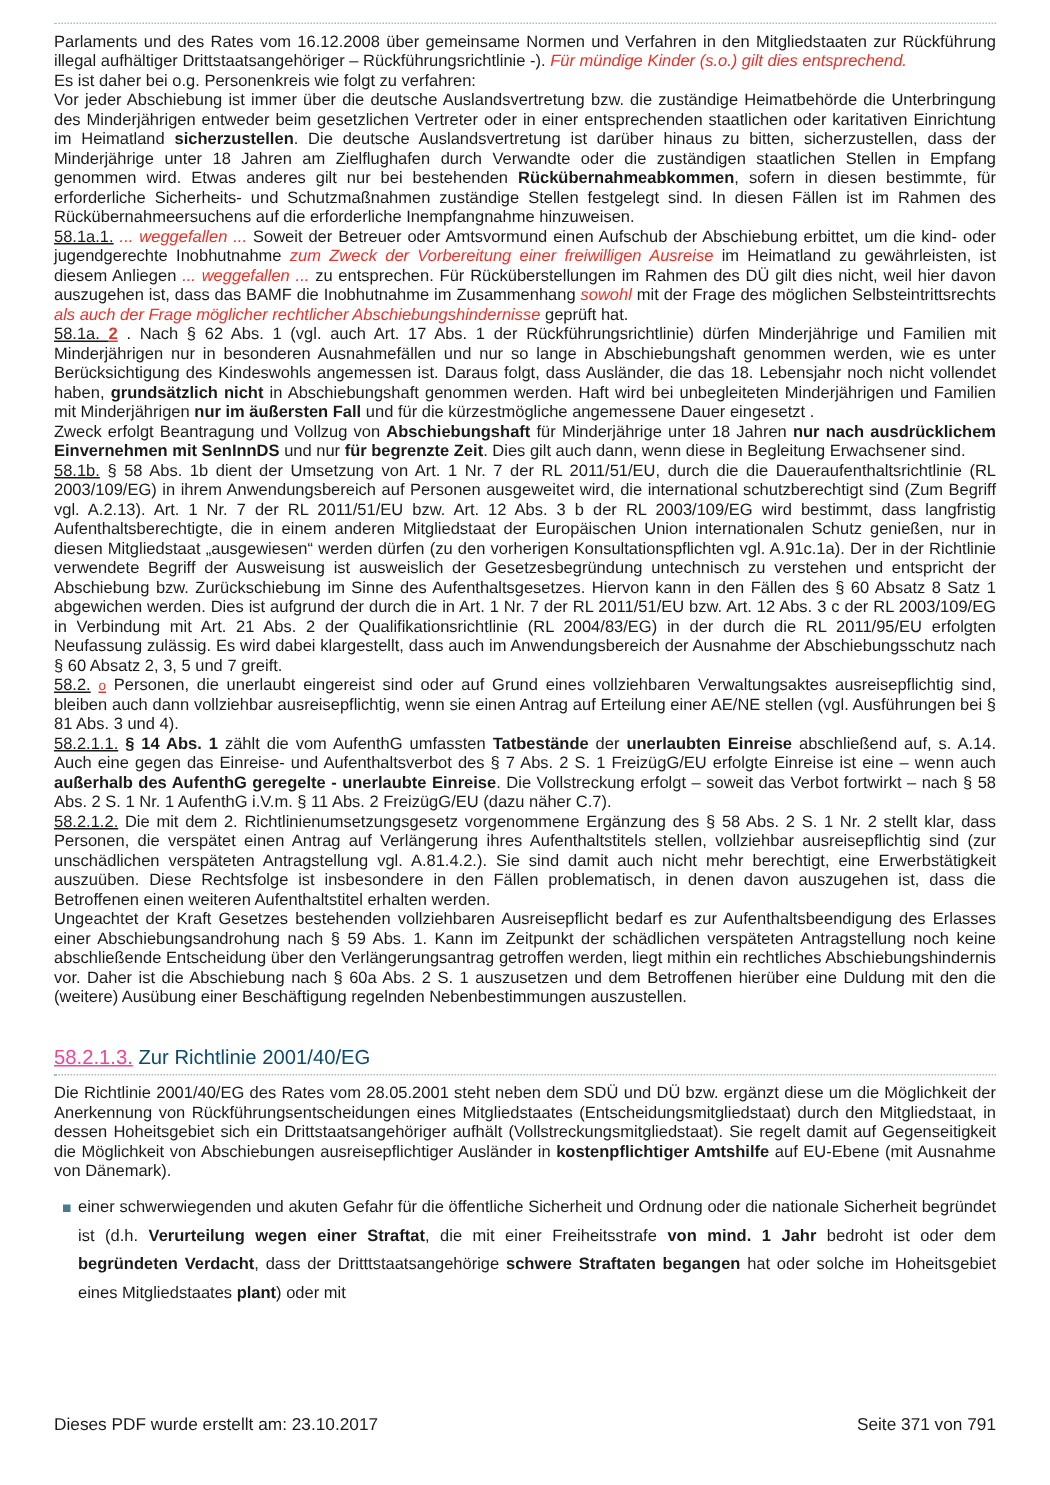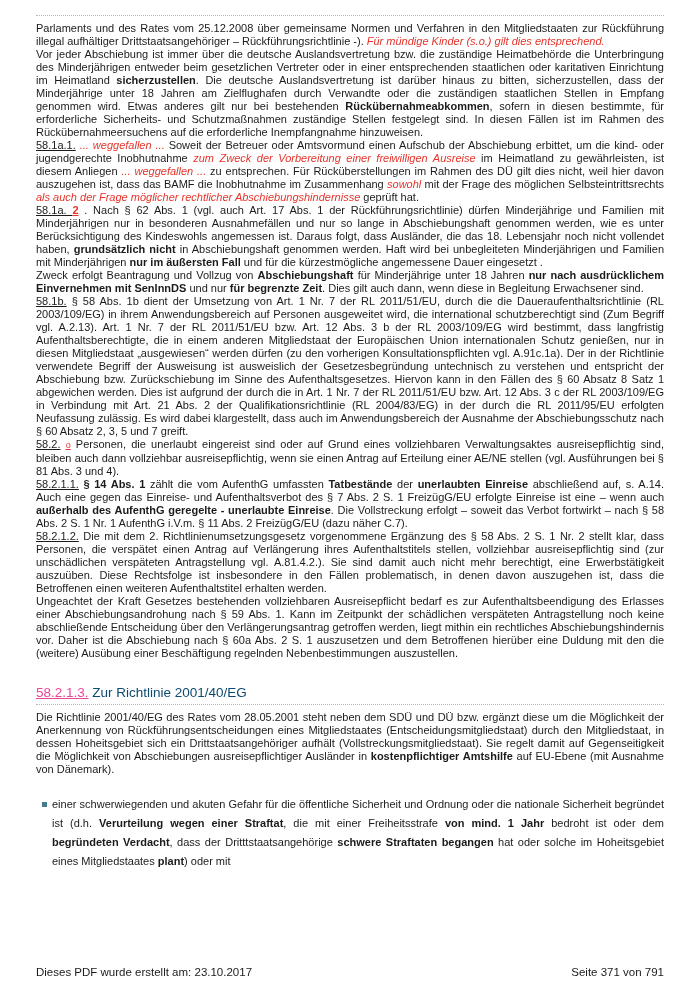--- a/index.html
+++ b/index.html
@@ -19,32 +19,33 @@
   .doc-body p.para.left { text-align: left; }
   .s-b  { font-weight: 700; }
   .s-bu { font-weight: 400; text-decoration: underline; }
   .s-ri { color: #e5342b; font-style: italic; }
   .s-ru { color: #e5342b; text-decoration: underline; font-weight: 700; }
   .s-ro { color: #e5342b; text-decoration: underline; font-size: 9px; }
   .s-t  { color: #0c4a6e; }
   .s-tu { color: #ec4899; text-decoration: underline; }
   .gap { height: 24px; }
   .sec-h { font-size: 13.5px; font-weight: 400; color: #54867c; margin: 0 0 3px 0; line-height: 17px; }
-  .bullet-item { display: flex; margin: 19px 0 0 6px; font-size: 11px; line-height: 19px; text-align: justify; }
+  .bullet-item { display: flex; margin: 8px 0 0 6px; font-size: 11px; line-height: 19px; text-align: justify; }
   .bullet-square { flex: 0 0 auto; width: 5px; height: 5px; background: #477c8e; margin: 7px 5px 0 0; }
   .bullet-text { flex: 1; }
-  .footer { position: absolute; left: 36px; right: 36px; bottom: 12px; display: flex; justify-content: space-between; font-size: 11.5px; color: #1b1b1b; }
+  .footer { position: absolute; left: 36px; right: 36px; bottom: 34px; display: flex; justify-content: space-between; font-size: 11.5px; color: #1b1b1b; }
 </style>
 </head>
 <body>
 
 <div class="page">
   <hr class="rule">
   <div class="doc-body">
-      <p class="para"><span>Parlaments und des Rates vom 25.12.2008 über gemeinsame Normen und Verfahren in den Mitgliedstaaten zur Rückführung illegal aufhältiger Drittstaatsangehöriger – Rückführungsrichtlinie -). </span><span class="s-ri">Für mündige Kinder (s.o.) gilt dies entsprechend.</span></p>
+      <p class="para"><span>Parlaments und des Rates vom 16.12.2008 über gemeinsame Normen und Verfahren in den Mitgliedstaaten zur Rückführung illegal aufhältiger Drittstaatsangehöriger – Rückführungsrichtlinie -). </span><span class="s-ri">Für mündige Kinder (s.o.) gilt dies entsprechend.</span></p>
+      <p class="para left"><span>Es ist daher bei o.g. Personenkreis wie folgt zu verfahren:</span></p>
       <p class="para"><span>Vor jeder Abschiebung ist immer über die deutsche Auslandsvertretung bzw. die zuständige Heimatbehörde die Unterbringung des Minderjährigen entweder beim gesetzlichen Vertreter oder in einer entsprechenden staatlichen oder karitativen Einrichtung im Heimatland </span><span class="s-b">sicherzustellen</span><span>. Die deutsche Auslandsvertretung ist darüber hinaus zu bitten, sicherzustellen, dass der Minderjährige unter 18 Jahren am Zielflughafen durch Verwandte oder die zuständigen staatlichen Stellen in Empfang genommen wird. Etwas anderes gilt nur bei bestehenden </span><span class="s-b">Rückübernahmeabkommen</span><span>, sofern in diesen bestimmte, für erforderliche Sicherheits- und Schutzmaßnahmen zuständige Stellen festgelegt sind. In diesen Fällen ist im Rahmen des Rückübernahmeersuchens auf die erforderliche Inempfangnahme hinzuweisen.</span></p>
       <p class="para"><span class="s-bu">58.1a.1.</span><span> </span><span class="s-ri">... weggefallen ...</span><span> Soweit der Betreuer oder Amtsvormund einen Aufschub der Abschiebung erbittet, um die kind- oder jugendgerechte Inobhutnahme </span><span class="s-ri">zum Zweck der Vorbereitung einer freiwilligen Ausreise</span><span> im Heimatland zu gewährleisten, ist diesem Anliegen </span><span class="s-ri">... weggefallen ...</span><span> zu entsprechen. Für Rücküberstellungen im Rahmen des DÜ gilt dies nicht, weil hier davon auszugehen ist, dass das BAMF die Inobhutnahme im Zusammenhang </span><span class="s-ri">sowohl</span><span> mit der Frage des möglichen Selbsteintrittsrechts </span><span class="s-ri">als auch der Frage möglicher rechtlicher Abschiebungshindernisse</span><span> geprüft hat.</span></p>
       <p class="para"><span class="s-bu">58.1a. </span><span class="s-ru">2</span><span> . Nach § 62 Abs. 1 (vgl. auch Art. 17 Abs. 1 der Rückführungsrichtlinie) dürfen Minderjährige und Familien mit Minderjährigen nur in besonderen Ausnahmefällen und nur so lange in Abschiebungshaft genommen werden, wie es unter Berücksichtigung des Kindeswohls angemessen ist. Daraus folgt, dass Ausländer, die das 18. Lebensjahr noch nicht vollendet haben, </span><span class="s-b">grundsätzlich nicht</span><span> in Abschiebungshaft genommen werden. Haft wird bei unbegleiteten Minderjährigen und Familien mit Minderjährigen </span><span class="s-b">nur im äußersten Fall</span><span> und für die kürzestmögliche angemessene Dauer eingesetzt .</span></p>
       <p class="para"><span>Zweck erfolgt Beantragung und Vollzug von </span><span class="s-b">Abschiebungshaft</span><span> für Minderjährige unter 18 Jahren </span><span class="s-b">nur nach ausdrücklichem Einvernehmen mit SenInnDS</span><span> und nur </span><span class="s-b">für begrenzte Zeit</span><span>. Dies gilt auch dann, wenn diese in Begleitung Erwachsener sind.</span></p>
       <p class="para"><span class="s-bu">58.1b.</span><span> § 58 Abs. 1b dient der Umsetzung von Art. 1 Nr. 7 der RL 2011/51/EU, durch die die Daueraufenthaltsrichtlinie (RL 2003/109/EG) in ihrem Anwendungsbereich auf Personen ausgeweitet wird, die international schutzberechtigt sind (Zum Begriff vgl. A.2.13). Art. 1 Nr. 7 der RL 2011/51/EU bzw. Art. 12 Abs. 3 b der RL 2003/109/EG wird bestimmt, dass langfristig Aufenthaltsberechtigte, die in einem anderen Mitgliedstaat der Europäischen Union internationalen Schutz genießen, nur in diesen Mitgliedstaat „ausgewiesen“ werden dürfen (zu den vorherigen Konsultationspflichten vgl. A.91c.1a). Der in der Richtlinie verwendete Begriff der Ausweisung ist ausweislich der Gesetzesbegründung untechnisch zu verstehen und entspricht der Abschiebung bzw. Zurückschiebung im Sinne des Aufenthaltsgesetzes. Hiervon kann in den Fällen des § 60 Absatz 8 Satz 1 abgewichen werden. Dies ist aufgrund der durch die in Art. 1 Nr. 7 der RL 2011/51/EU bzw. Art. 12 Abs. 3 c der RL 2003/109/EG in Verbindung mit Art. 21 Abs. 2 der Qualifikationsrichtlinie (RL 2004/83/EG) in der durch die RL 2011/95/EU erfolgten Neufassung zulässig. Es wird dabei klargestellt, dass auch im Anwendungsbereich der Ausnahme der Abschiebungsschutz nach § 60 Absatz 2, 3, 5 und 7 greift.</span></p>
       <p class="para"><span class="s-bu">58.2.</span><span> </span><span class="s-ro">o</span><span> Personen, die unerlaubt eingereist sind oder auf Grund eines vollziehbaren Verwaltungsaktes ausreisepflichtig sind, bleiben auch dann vollziehbar ausreisepflichtig, wenn sie einen Antrag auf Erteilung einer AE/NE stellen (vgl. Ausführungen bei § 81 Abs. 3 und 4).</span></p>
       <p class="para"><span class="s-bu">58.2.1.1.</span><span> </span><span class="s-b">§ 14 Abs. 1</span><span> zählt die vom AufenthG umfassten </span><span class="s-b">Tatbestände</span><span> der </span><span class="s-b">unerlaubten Einreise</span><span> abschließend auf, s. A.14. Auch eine gegen das Einreise- und Aufenthaltsverbot des § 7 Abs. 2 S. 1 FreizügG/EU erfolgte Einreise ist eine – wenn auch </span><span class="s-b">außerhalb des AufenthG geregelte - unerlaubte Einreise</span><span>. Die Vollstreckung erfolgt – soweit das Verbot fortwirkt – nach § 58 Abs. 2 S. 1 Nr. 1 AufenthG i.V.m. § 11 Abs. 2 FreizügG/EU (dazu näher C.7).</span></p>
       <p class="para"><span class="s-bu">58.2.1.2.</span><span> Die mit dem 2. Richtlinienumsetzungsgesetz vorgenommene Ergänzung des § 58 Abs. 2 S. 1 Nr. 2 stellt klar, dass Personen, die verspätet einen Antrag auf Verlängerung ihres Aufenthaltstitels stellen, vollziehbar ausreisepflichtig sind (zur unschädlichen verspäteten Antragstellung vgl. A.81.4.2.). Sie sind damit auch nicht mehr berechtigt, eine Erwerbstätigkeit auszuüben. Diese Rechtsfolge ist insbesondere in den Fällen problematisch, in denen davon auszugehen ist, dass die Betroffenen einen weiteren Aufenthaltstitel erhalten werden.</span></p>
       <p class="para"><span>Ungeachtet der Kraft Gesetzes bestehenden vollziehbaren Ausreisepflicht bedarf es zur Aufenthaltsbeendigung des Erlasses einer Abschiebungsandrohung nach § 59 Abs. 1. Kann im Zeitpunkt der schädlichen verspäteten Antragstellung noch keine abschließende Entscheidung über den Verlängerungsantrag getroffen werden, liegt mithin ein rechtliches Abschiebungshindernis vor. Daher ist die Abschiebung nach § 60a Abs. 2 S. 1 auszusetzen und dem Betroffenen hierüber eine Duldung mit den die (weitere) Ausübung einer Beschäftigung regelnden Nebenbestimmungen auszustellen.</span></p>
       <div class="gap"></div>

